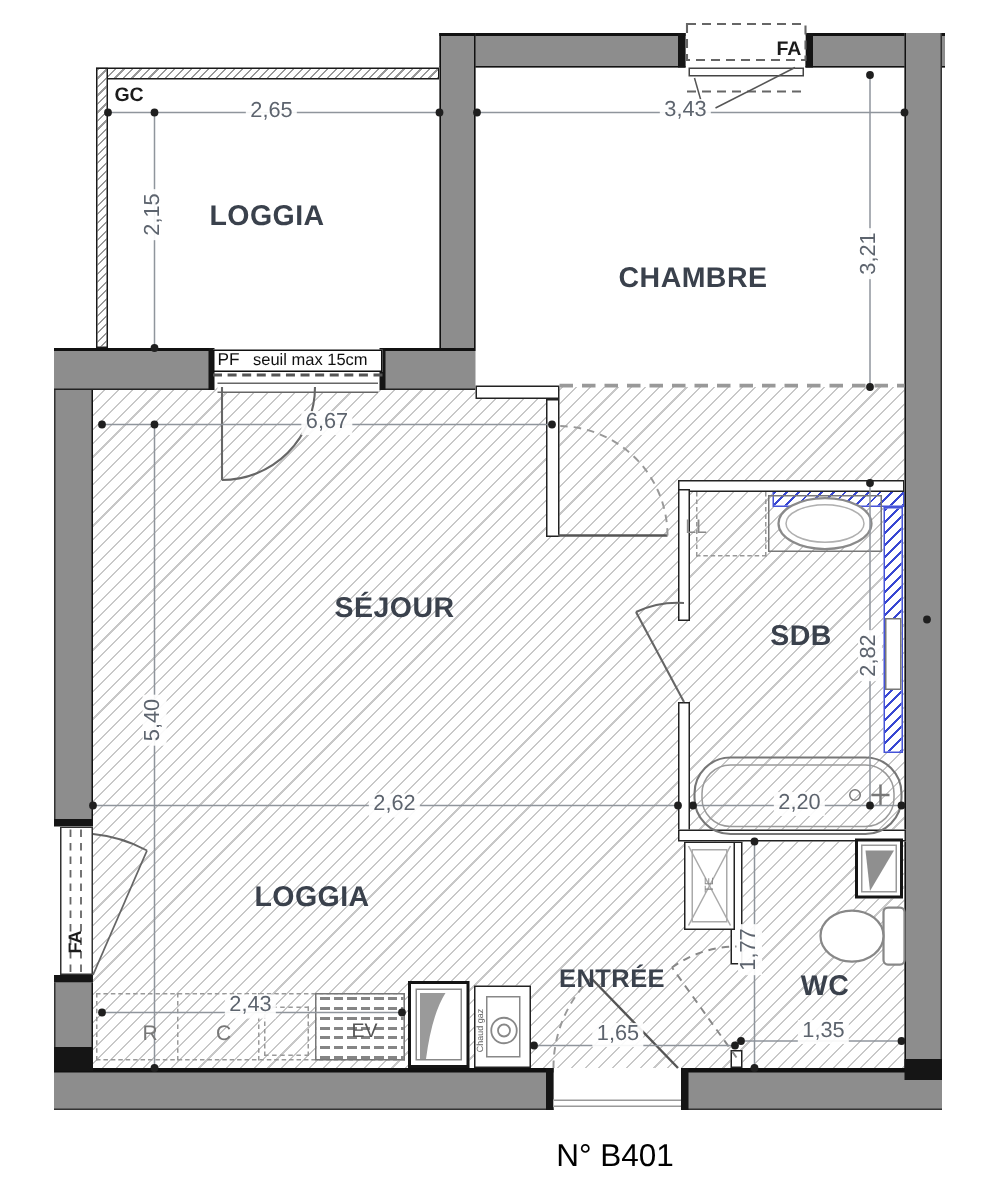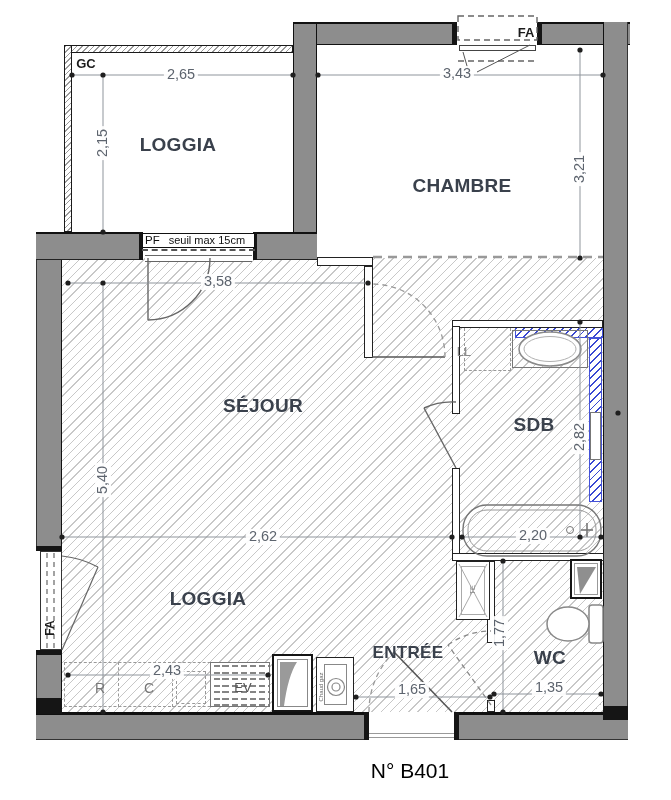--- a/index.html
+++ b/index.html
@@ -219,21 +219,21 @@
   <div class="abs room-label" style="left:263px;top:406px">SÉJOUR</div>
   <div class="abs room-label" style="left:534px;top:425px">SDB</div>
   <div class="abs room-label" style="left:208px;top:599px">LOGGIA</div>
   <div class="abs room-label" style="left:408px;top:653px;font-size:17px">ENTRÉE</div>
   <div class="abs room-label" style="left:550px;top:658px">WC</div>
 
   <div class="abs dim" style="left:181px;top:75px">2,65</div>
   <div class="abs dim v" style="left:103px;top:143px">2,15</div>
   <div class="abs dim" style="left:457px;top:74px">3,43</div>
   <div class="abs dim v" style="left:580px;top:169px">3,21</div>
-  <div class="abs dim" style="left:218px;top:282px">3,58</div>
+  <div class="abs dim" style="left:218px;top:282px">6,67</div>
   <div class="abs dim v" style="left:103px;top:480px">5,40</div>
   <div class="abs dim" style="left:263px;top:537px">2,62</div>
   <div class="abs dim" style="left:533px;top:536px">2,20</div>
   <div class="abs dim v" style="left:580px;top:437px">2,82</div>
   <div class="abs dim" style="left:167px;top:671px">2,43</div>
   <div class="abs dim" style="left:412px;top:690px">1,65</div>
   <div class="abs dim" style="left:549px;top:688px">1,35</div>
   <div class="abs dim v" style="left:500px;top:633px">1,77</div>
 
   <div class="abs ann" style="left:86px;top:63px;font-weight:600">GC</div>

